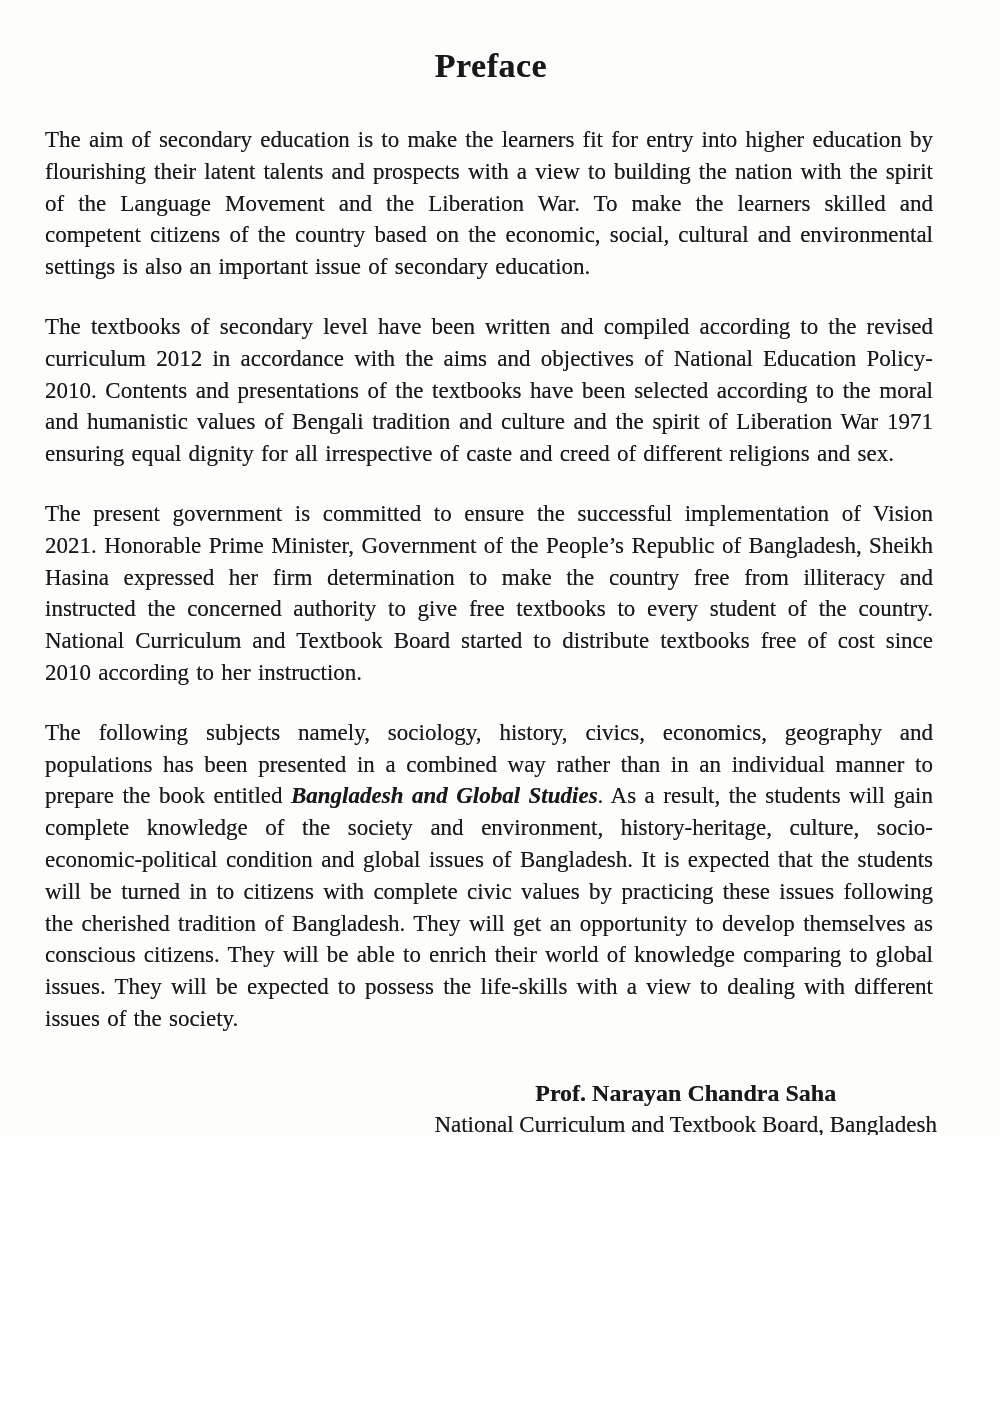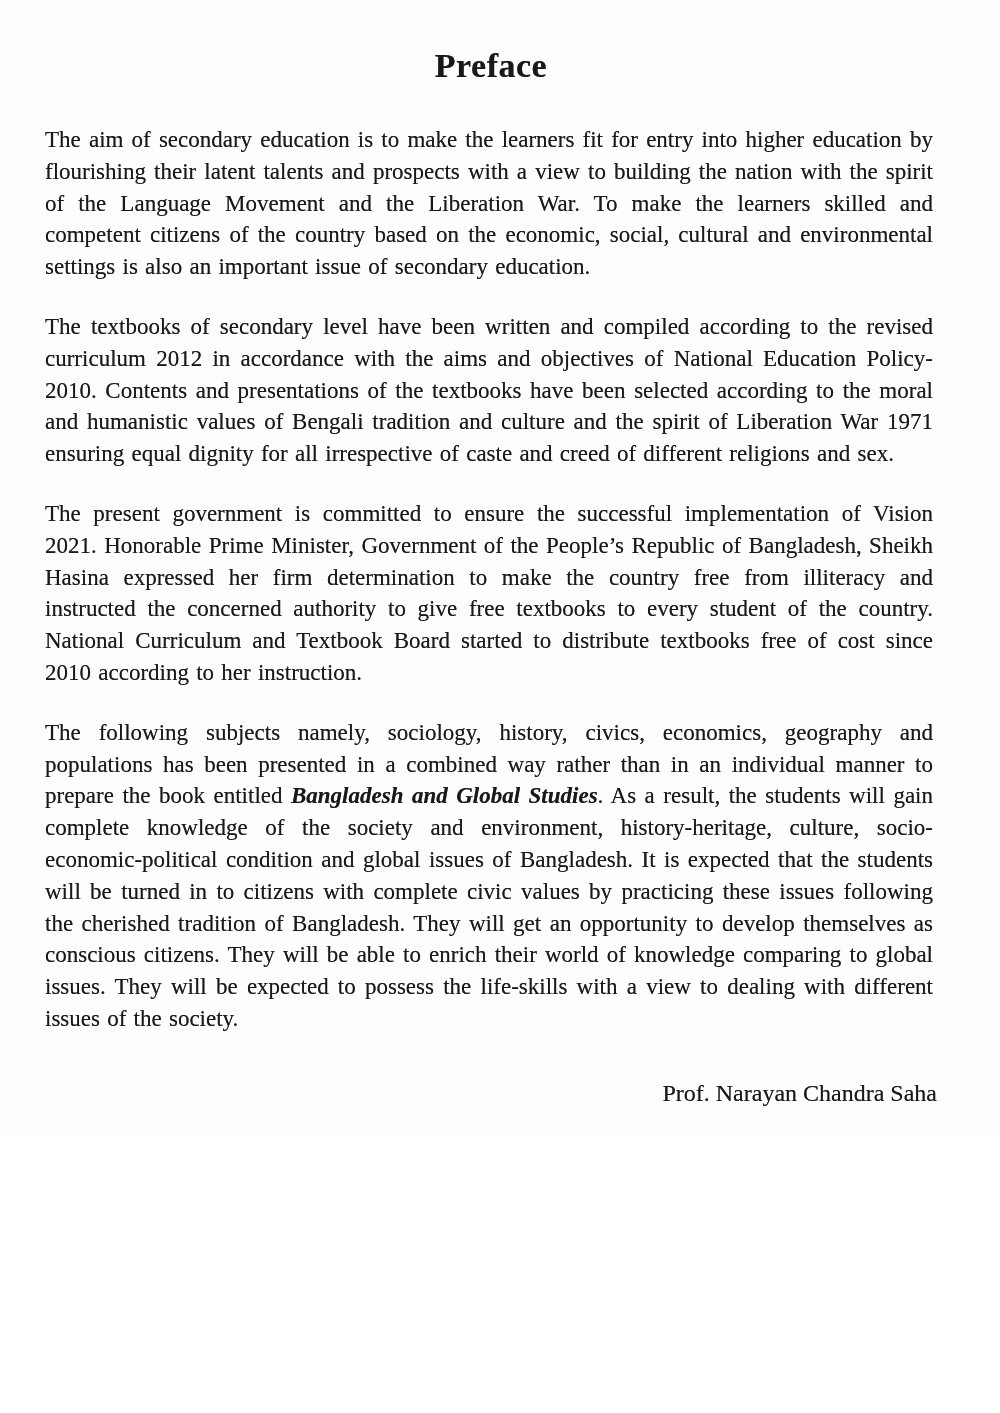--- a/index.html
+++ b/index.html
@@ -40,21 +40,21 @@
   }
   .signature {
     margin-top: 42px;
     margin-left: auto;
     width: fit-content;
     text-align: center;
     font-size: 23px;
     line-height: 32px;
   }
   .sig-name {
-    font-weight: normal;
+    font-weight: bold;
     font-size: 24px;
   }
 </style>
 </head>
 <body>
 
 <div class="page">
 
   <h1 class="doc-title">Preface</h1>
 
@@ -62,15 +62,16 @@
 
   <p class="para">The textbooks of secondary level have been written and compiled according to the revised curriculum 2012 in accordance with the aims and objectives of National Education Policy-2010. Contents and presentations of the textbooks have been selected according to the moral and humanistic values of Bengali tradition and culture and the spirit of Liberation War 1971 ensuring equal dignity for all irrespective of caste and creed of different religions and sex.</p>
 
   <p class="para">The present government is committed to ensure the successful implementation of Vision 2021. Honorable Prime Minister, Government of the People’s Republic of Bangladesh, Sheikh Hasina expressed her firm determination to make the country free from illiteracy and instructed the concerned authority to give free textbooks to every student of the country. National Curriculum and Textbook Board started to distribute textbooks free of cost since 2010 according to her instruction.</p>
 
   <p class="para"><span>The following subjects namely, sociology, history, civics, economics, geography and populations has been presented in a combined way rather than in an individual manner to prepare the book entitled </span><span class="bold-phrase">Bangladesh and Global Studies</span><span>. As a result, the students will gain complete knowledge of the society and environment, history-heritage, culture, socio-economic-political condition and global issues of Bangladesh. It is expected that the students will be turned in to citizens with complete civic values by practicing these issues following the cherished tradition of Bangladesh. They will get an opportunity to develop themselves as conscious citizens. They will be able to enrich their world of knowledge comparing to global issues. They will be expected to possess the life-skills with a view to dealing with different issues of the society.</span></p>
 
 
   <div class="signature">
     <div class="sig-name">Prof. Narayan Chandra Saha</div>
+    <div class="sig-org">National Curriculum and Textbook Board, Bangladesh</div>
   </div>
 
 </div>
 
 </body></html>

